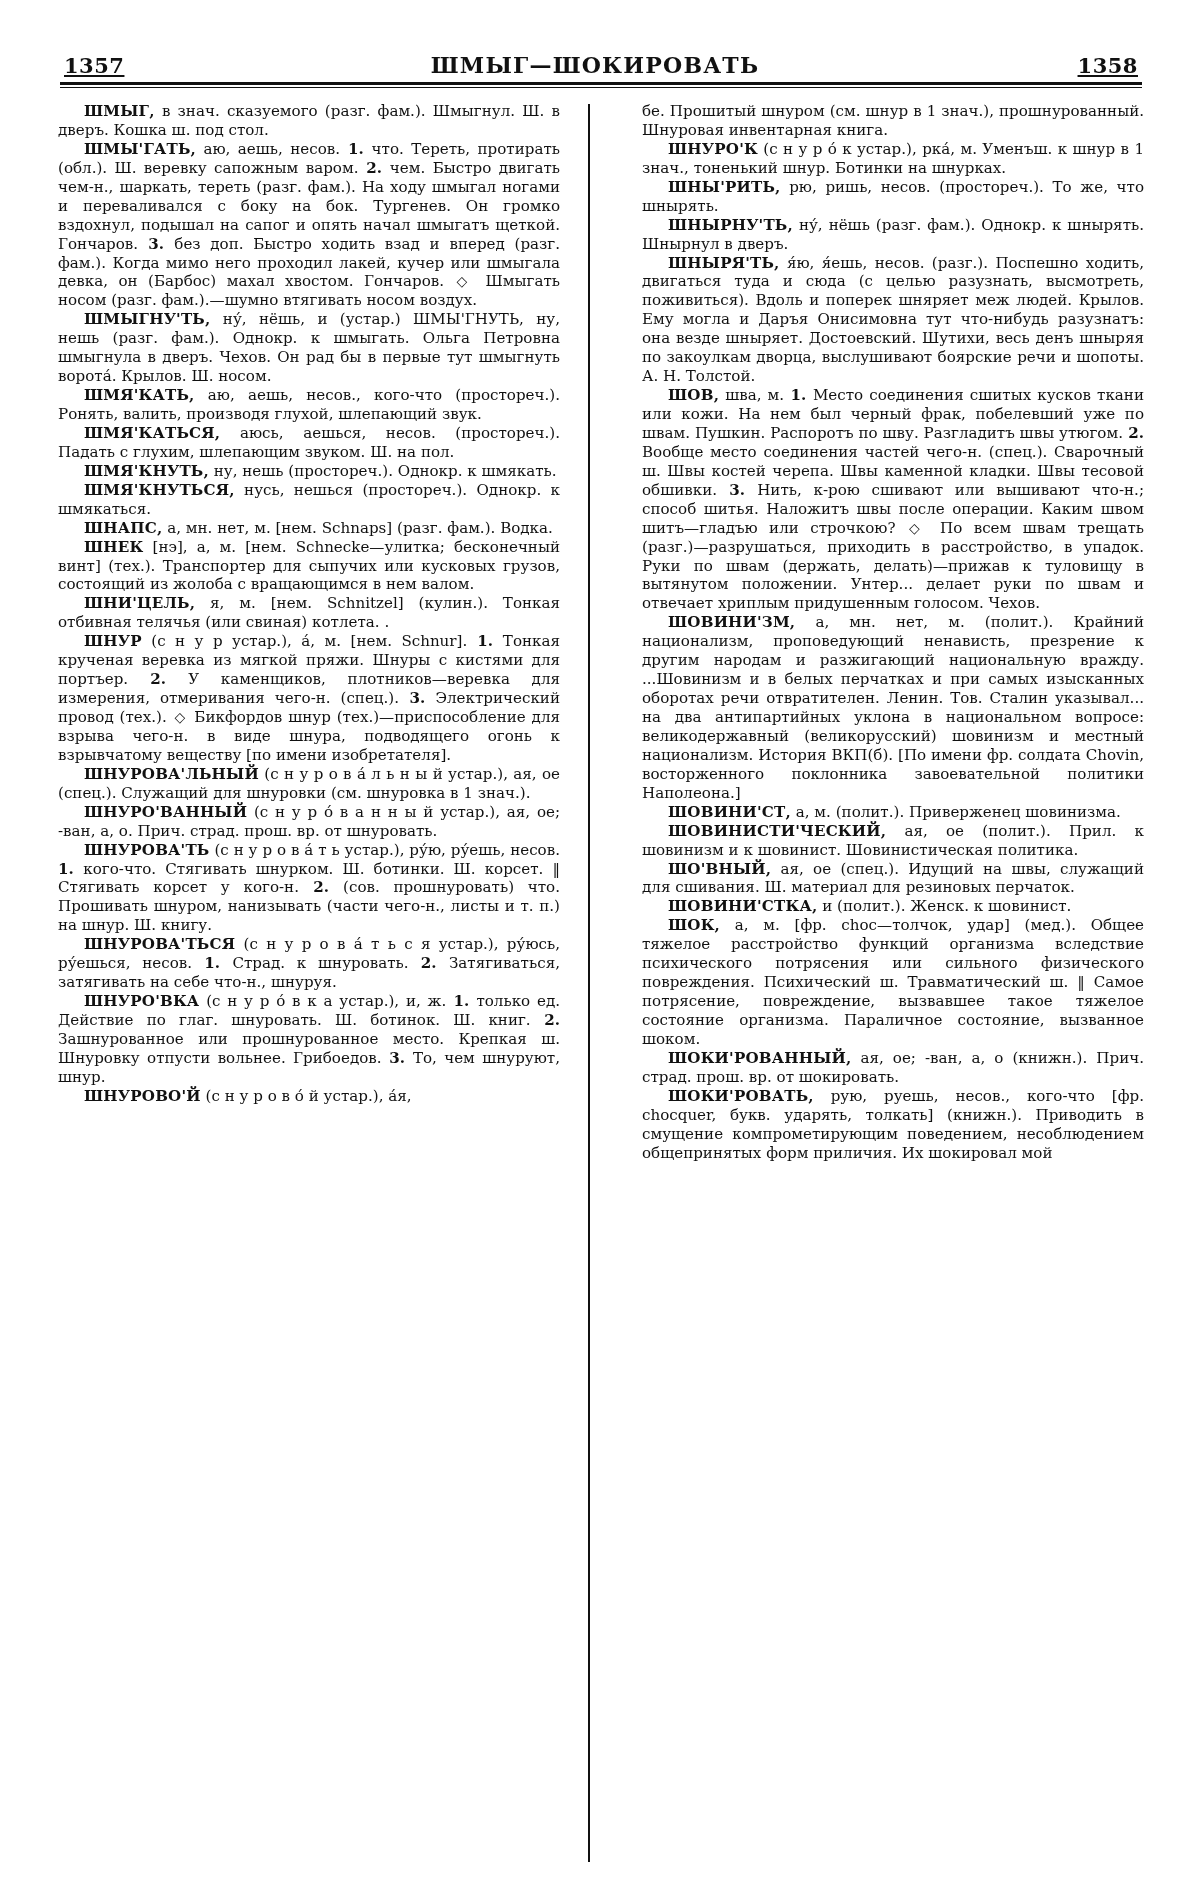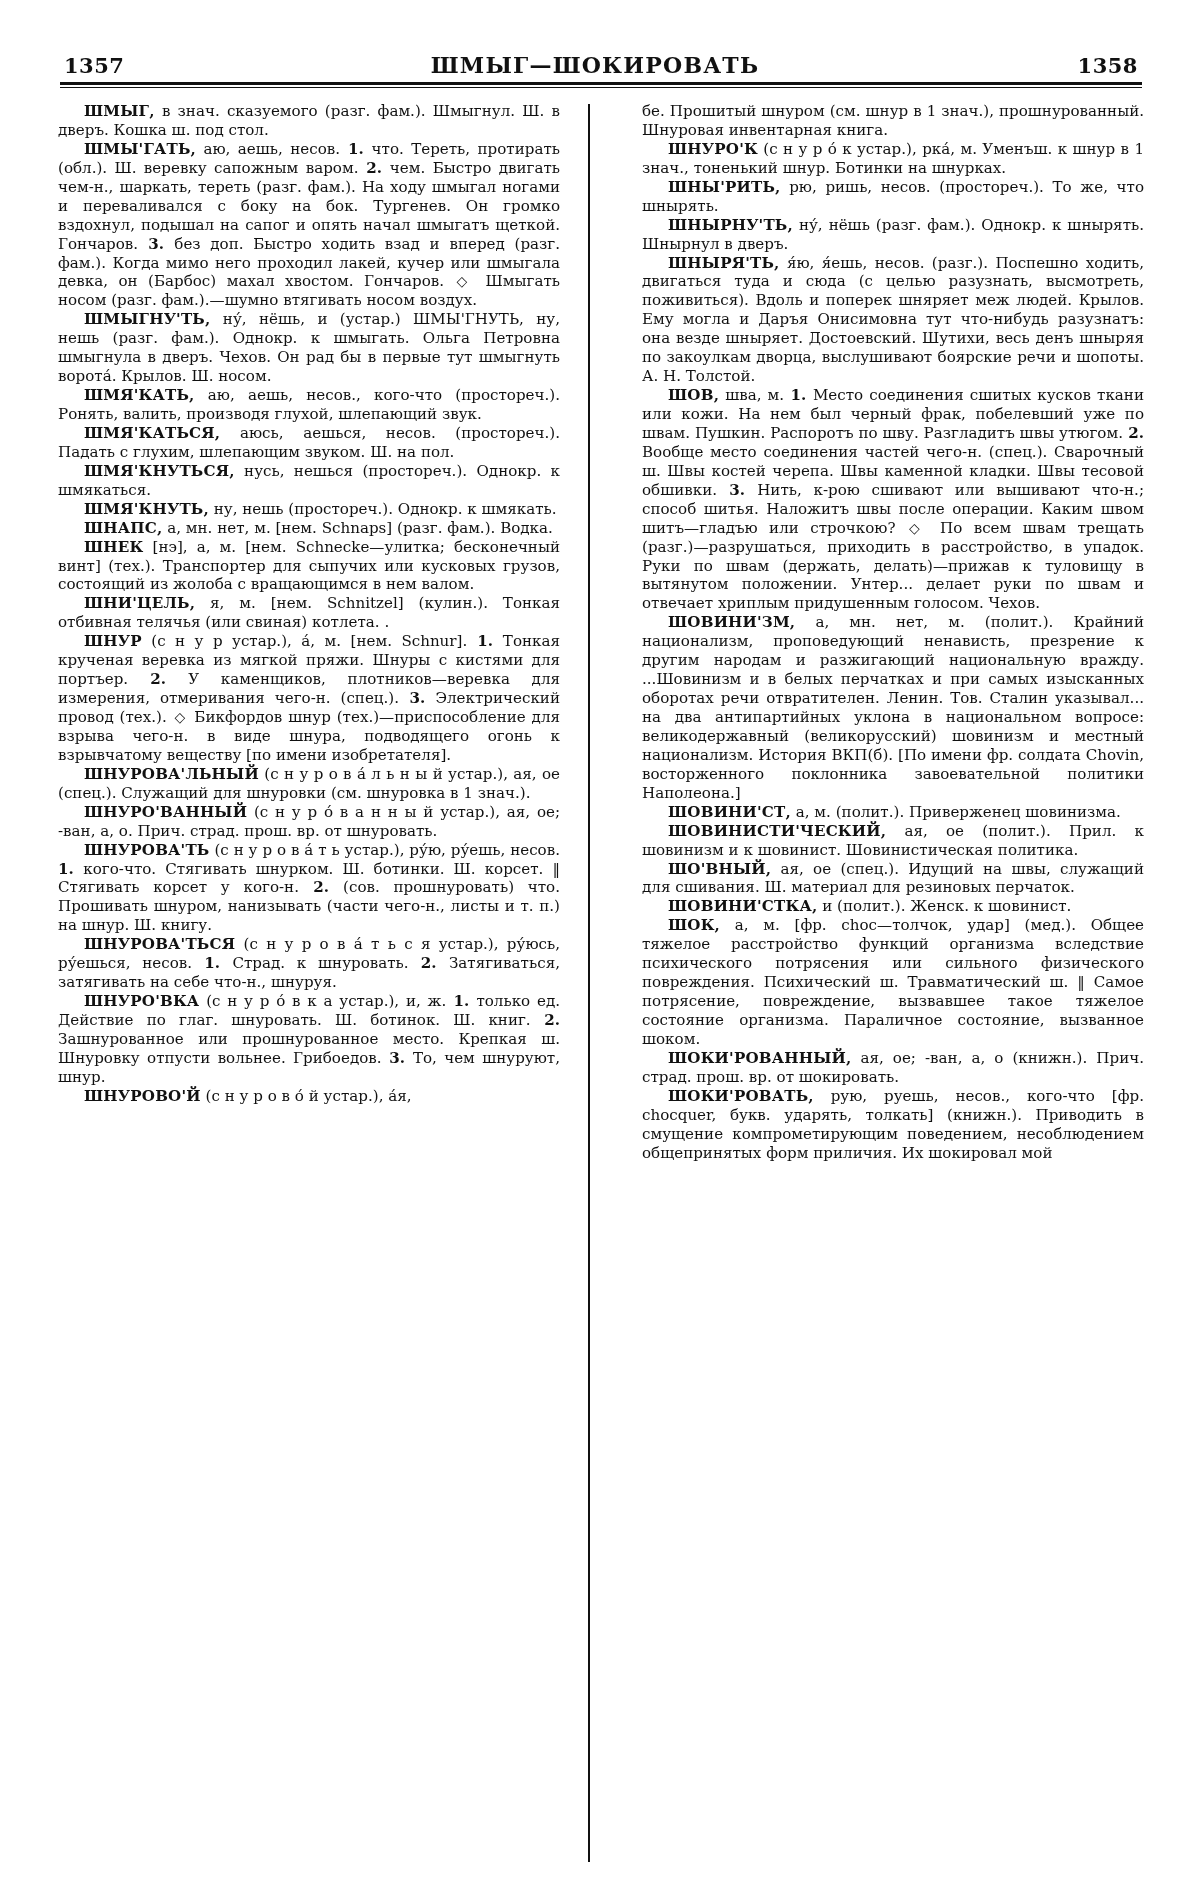--- a/index.html
+++ b/index.html
@@ -26,21 +26,21 @@
   .runhead {
     display: flex;
     align-items: baseline;
     justify-content: space-between;
     font-family: "DejaVu Serif", "Liberation Serif", serif;
     font-weight: bold;
     font-size: 21px;
     letter-spacing: 0.5px;
     padding: 0 6px 0 6px;
   }
-  .runhead .folio { font-size: 21px; font-weight: bold; }
+  .runhead .folio { font-size: 21px; font-weight: bold; text-decoration: underline; }
   .runhead .guide {
     font-size: 22px;
     font-weight: bold;
     letter-spacing: 1.2px;
     transform: translateX(-6px);
   }
   .rule-wrap { margin-top: 4px; padding: 0 2px; }
   .rule-thick {
     height: 3px;
     background: #111;
@@ -110,22 +110,22 @@
     <div class="rule-thin"></div>
   </div>
 
   <div class="body-cols">
     <div class="col col-left" id="col-left">
         <p class="entry"><span class="hw">ШМЫГ,</span><span> в знач. сказуемого (разг. фам.). Шмыгнул. Ш. в дверъ. Кошка ш. под стол.</span></p>
         <p class="entry"><span class="hw">ШМЫ'ГАТЬ,</span><span> аю, аешь, несов.<b class="bld"> 1. </b>что. Тереть, протирать (обл.). Ш. веревку сапожным варом.<b class="bld"> 2. </b>чем. Быстро двигать чем-н., шаркать, тереть (разг. фам.). На ходу шмыгал ногами и переваливался с боку на бок. Тургенев. Он громко вздохнул, подышал на сапог и опять начал шмыгатъ щеткой. Гончаров.<b class="bld"> 3. </b>без доп. Быстро ходить взад и вперед (разг. фам.). Когда мимо него проходил лакей, кучер или шмыгала девка, он (Барбос) махал хвостом. Гончаров. <span class="lozenge"> ◇ </span> Шмыгать носом (разг. фам.).—шумно втягивать носом воздух.</span></p>
         <p class="entry"><span class="hw">ШМЫГНУ'ТЬ,</span><span> ну́, нёшь, и (устар.) ШМЫ'ГНУТЬ, ну, нешь (разг. фам.). Однокр. к шмыгать. Ольга Петровна шмыгнула в дверъ. Чехов. Он рад бы в первые тут шмыгнуть ворота́. Крылов. Ш. носом.</span></p>
         <p class="entry"><span class="hw">ШМЯ'КАТЬ,</span><span> аю, аешь, несов., кого-что (простореч.). Ронять, валить, производя глухой, шлепающий звук.</span></p>
         <p class="entry"><span class="hw">ШМЯ'КАТЬСЯ,</span><span> аюсь, аешься, несов. (простореч.). Падать с глухим, шлепающим звуком. Ш. на пол.</span></p>
+        <p class="entry"><span class="hw">ШМЯ'КНУТЬ,</span><span> ну, нешь (простореч.). Однокр. к шмякать.</span></p>
         <p class="entry"><span class="hw">ШМЯ'КНУТЬСЯ,</span><span> нусь, нешься (простореч.). Однокр. к шмякаться.</span></p>
-        <p class="entry"><span class="hw">ШМЯ'КНУТЬ,</span><span> ну, нешь (простореч.). Однокр. к шмякать.</span></p>
         <p class="entry"><span class="hw">ШНАПС,</span><span> а, мн. нет, м. [нем. Schnaps] (разг. фам.). Водка.</span></p>
         <p class="entry"><span class="hw">ШНЕК</span><span> [нэ], а, м. [нем. Schnecke—улитка; бесконечный винт] (тех.). Транспортер для сыпучих или кусковых грузов, состоящий из жолоба с вращающимся в нем валом.</span></p>
         <p class="entry"><span class="hw">ШНИ'ЦЕЛЬ,</span><span> я, м. [нем. Schnitzel] (кулин.). Тонкая отбивная телячья (или свиная) котлета. .</span></p>
         <p class="entry"><span class="hw">ШНУР</span><span> (с н у р устар.), а́, м. [нем. Schnur].<b class="bld"> 1. </b>Тонкая крученая веревка из мягкой пряжи. Шнуры с кистями для портъер.<b class="bld"> 2. </b>У каменщиков, плотников—веревка для измерения, отмеривания чего-н. (спец.).<b class="bld"> 3. </b>Электрический провод (тех.). <span class="lozenge"> ◇ </span> Бикфордов шнур (тех.)—приспособление для взрыва чего-н. в виде шнура, подводящего огонь к взрывчатому веществу [по имени изобретателя].</span></p>
         <p class="entry"><span class="hw">ШНУРОВА'ЛЬНЫЙ</span><span> (с н у р о в а́ л ь н ы й устар.), ая, ое (спец.). Служащий для шнуровки (см. шнуровка в 1 знач.).</span></p>
         <p class="entry"><span class="hw">ШНУРО'ВАННЫЙ</span><span> (с н у р о́ в а н н ы й устар.), ая, ое; -ван, а, о. Прич. страд. прош. вр. от шнуровать.</span></p>
         <p class="entry"><span class="hw">ШНУРОВА'ТЬ</span><span> (с н у р о в а́ т ь устар.), ру́ю, ру́ешь, несов.<b class="bld"> 1. </b>кого-что. Стягивать шнурком. Ш. ботинки. Ш. корсет. <span class="parallel">‖</span> Стягивать корсет у кого-н.<b class="bld"> 2. </b>(сов. прошнуровать) что. Прошивать шнуром, нанизывать (части чего-н., листы и т. п.) на шнур. Ш. книгу.</span></p>
         <p class="entry"><span class="hw">ШНУРОВА'ТЬСЯ</span><span> (с н у р о в а́ т ь с я устар.), ру́юсь, ру́ешься, несов.<b class="bld"> 1. </b>Страд. к шнуровать.<b class="bld"> 2. </b>Затягиваться, затягивать на себе что-н., шнуруя.</span></p>
         <p class="entry"><span class="hw">ШНУРО'ВКА</span><span> (с н у р о́ в к а устар.), и, ж.<b class="bld"> 1. </b>только ед. Действие по глаг. шнуровать. Ш. ботинок. Ш. книг.<b class="bld"> 2. </b>Зашнурованное или прошнурованное место. Крепкая ш. Шнуровку отпусти вольнее. Грибоедов.<b class="bld"> 3. </b>То, чем шнуруют, шнур.</span></p>
         <p class="entry"><span class="hw">ШНУРОВО'Й</span><span> (с н у р о в о́ й устар.), а́я,</span></p>

